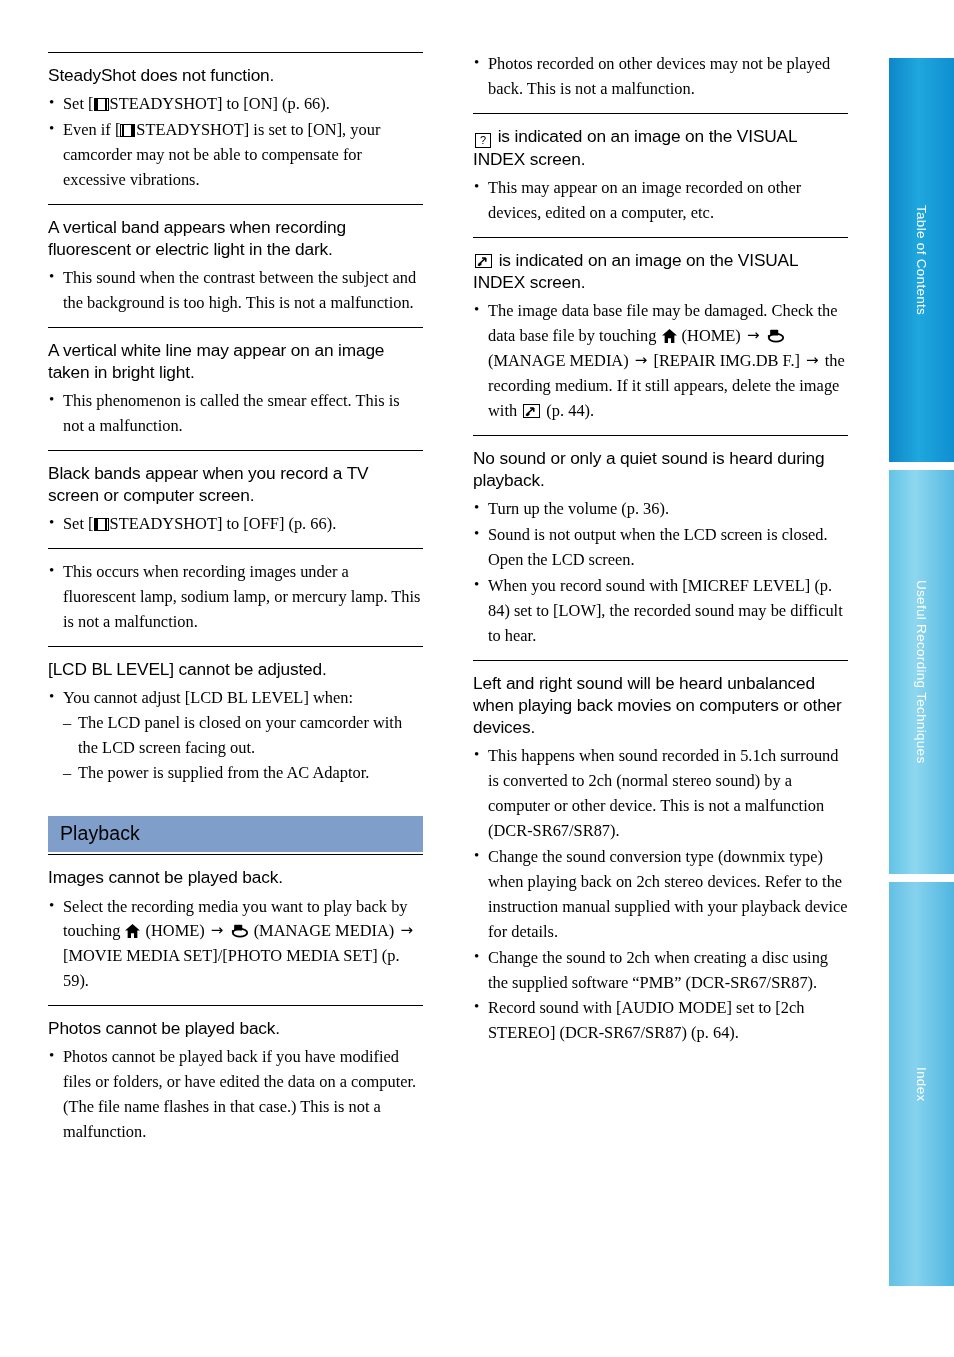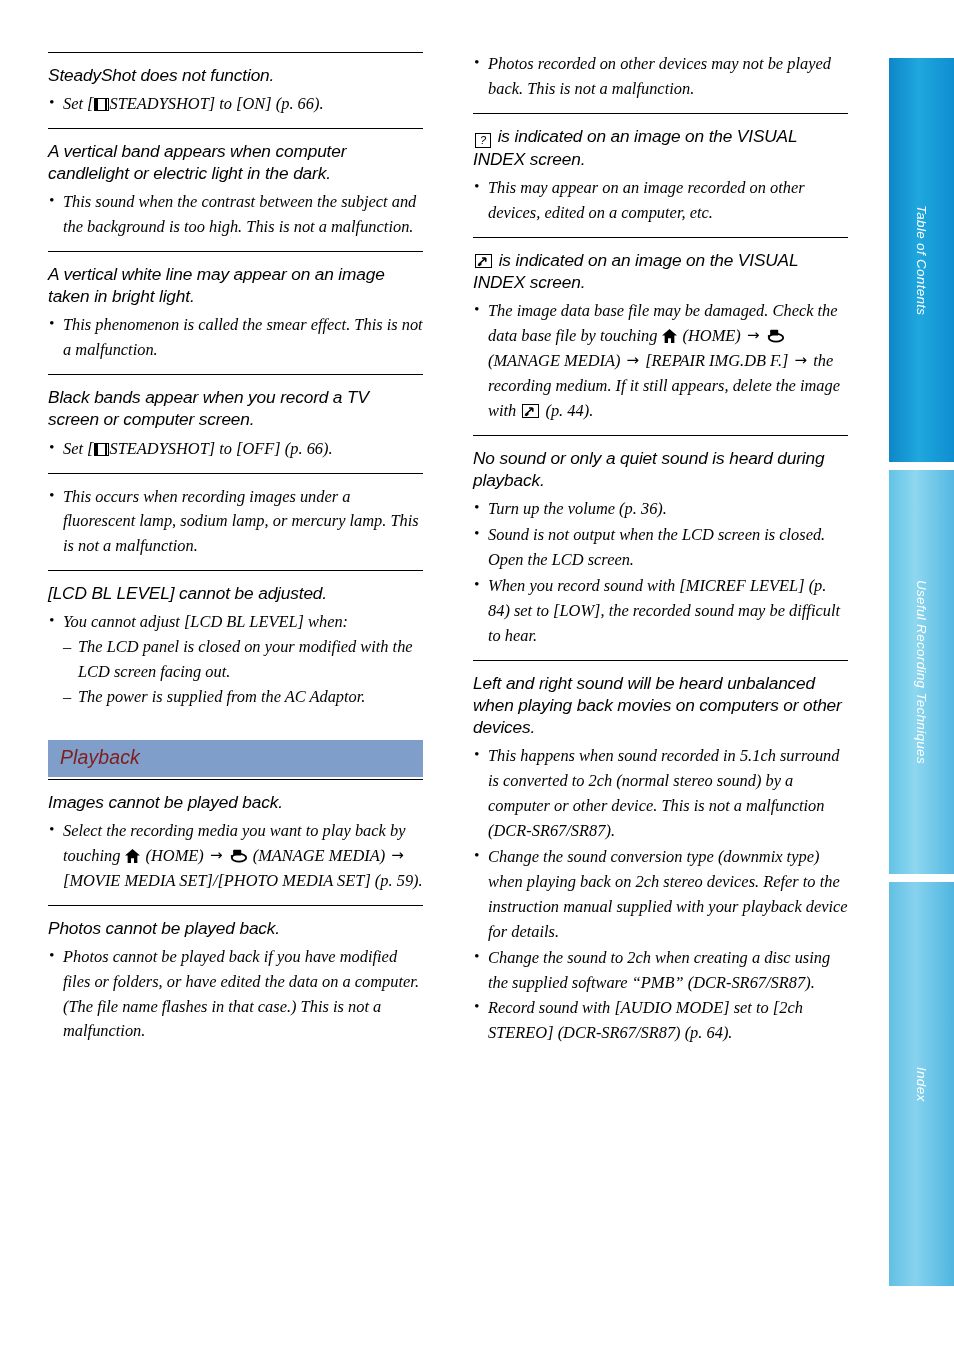--- a/index.html
+++ b/index.html
@@ -15,36 +15,35 @@
     color: #000000;
     overflow: hidden;
   }
 
   
   #page {
     position: absolute;
     inset: 0;
     width: 954px;
     height: 1357px;
-    font-style: italic;
   }
 
   
   .column {
     position: absolute;
     top: 52px;
     width: 375px;
   }
   #col-left  { left: 48px; }
   #col-right { left: 473px; }
 
   
   .section-bar {
     background: #7f9fca;
-    color: #7f1d1d;
+    color: #000000;
     font-family: "Liberation Sans", sans-serif;
     font-size: 19.5px;
     font-weight: 400;
     letter-spacing: 0.1px;
     padding: 6px 10px 8px 12px;
     margin: 30px 0 2px 0;
     line-height: 1.15;
   }
 
   
@@ -244,24 +243,25 @@
 </head>
 <body>
 
 <div id="page">
 
   <div class="column" id="col-left">
       <div class="topic">
         <div class="topic-title">SteadyShot does not function.</div>
         <ul class="bullets">
           <li><span>Set [<span class="ico ico-film"></span>STEADYSHOT] to [ON] (p. 66).</span></li>
-        </ul>
-      </div>
-      <div class="topic">
-        <div class="topic-title">A vertical band appears when computer candlelight or electric light in the dark.</div>
+          <li><span>Even if [<span class="ico ico-film"></span>STEADYSHOT] is set to [ON], your camcorder may not be able to compensate for excessive vibrations.</span></li>
+        </ul>
+      </div>
+      <div class="topic">
+        <div class="topic-title">A vertical band appears when recording fluorescent or electric light in the dark.</div>
         <ul class="bullets">
           <li><span>This sound when the contrast between the subject and the background is too high. This is not a malfunction.</span></li>
         </ul>
       </div>
       <div class="topic">
         <div class="topic-title">A vertical white line may appear on an image taken in bright light.</div>
         <ul class="bullets">
           <li><span>This phenomenon is called the smear effect. This is not a malfunction.</span></li>
         </ul>
       </div>
@@ -273,21 +273,21 @@
       </div>
       <div class="topic">
         <ul class="bullets">
           <li><span>This occurs when recording images under a fluorescent lamp, sodium lamp, or mercury lamp. This is not a malfunction.</span></li>
         </ul>
       </div>
       <div class="topic">
         <div class="topic-title">[LCD BL LEVEL] cannot be adjusted.</div>
         <ul class="bullets">
           <li><span>You cannot adjust [LCD BL LEVEL] when:</span><ul class="sub">
-              <li>The LCD panel is closed on your modified with the LCD screen facing out.</li>
+              <li>The LCD panel is closed on your camcorder with the LCD screen facing out.</li>
               <li>The power is supplied from the AC Adaptor.</li>
             </ul></li>
         </ul>
       </div>
       <div class="section-bar">Playback</div>
       <div class="topic">
         <div class="topic-title">Images cannot be played back.</div>
         <ul class="bullets">
           <li><span>Select the recording media you want to play back by touching <span class="ico ico-home"><svg viewBox="0 0 16 15">
                   <path d="M8 0 L16 7 L13.2 7 L13.2 15 L9.6 15 L9.6 9.8 L6.4 9.8 L6.4 15 L2.8 15 L2.8 7 L0 7 Z" fill="#000"></path>

